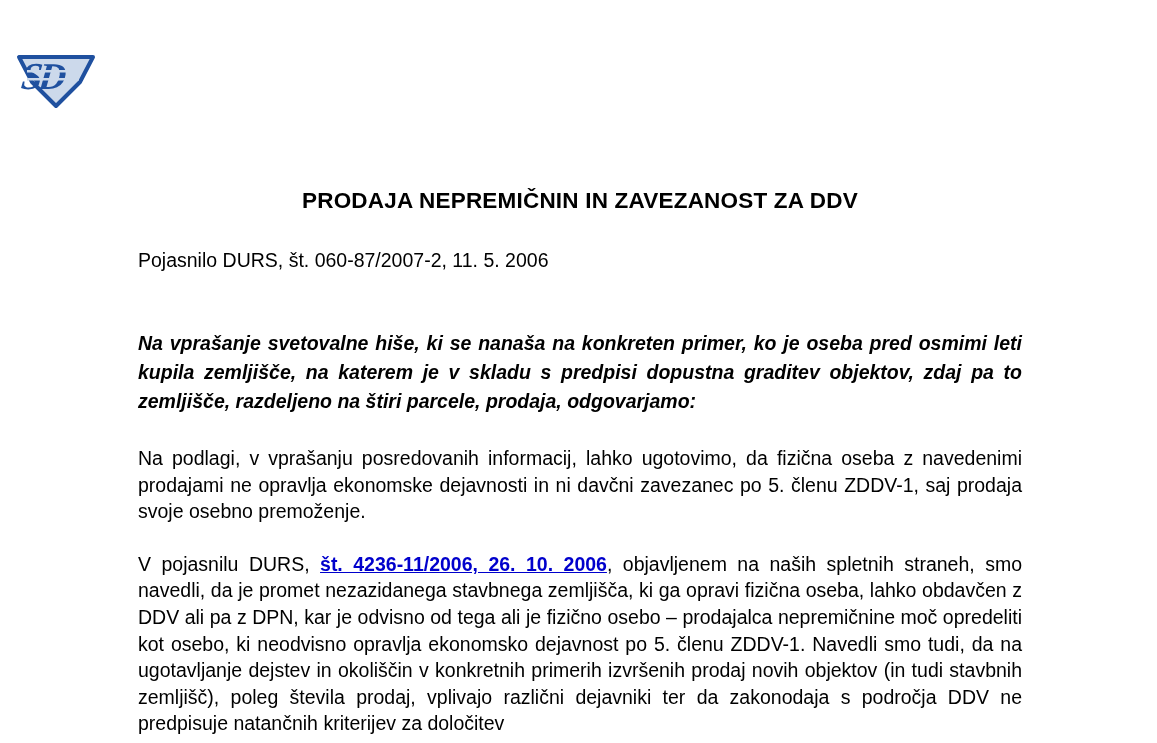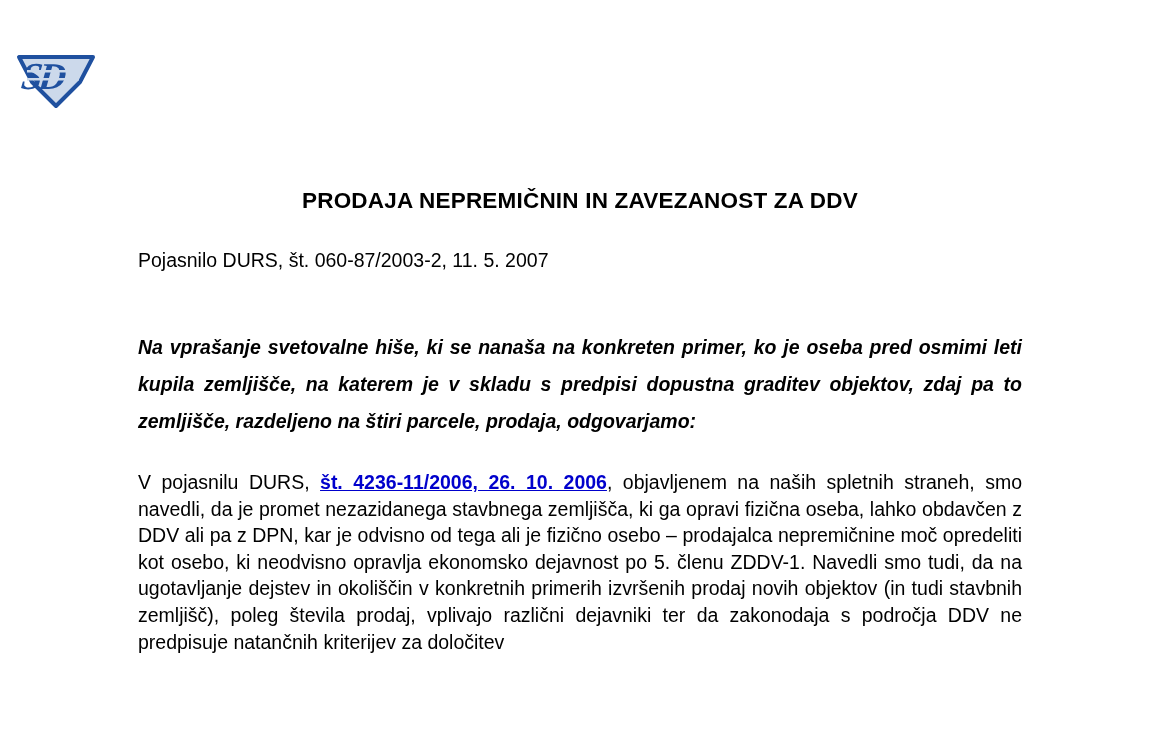--- a/index.html
+++ b/index.html
@@ -36,21 +36,21 @@
   }
   .reference {
     font-size: 19.5px;
     line-height: 27px;
     margin: 0 0 55px 0;
   }
   .question {
     font-size: 19.5px;
     font-weight: bold;
     font-style: italic;
-    line-height: 37px;
+    line-height: 29px;
     text-align: justify;
     margin: 0 0 29px 0;
   }
   .body-para {
     font-size: 19.5px;
     line-height: 26.6px;
     text-align: justify;
     margin: 0 0 26px 0;
   }
   .body-para:last-child { margin-bottom: 16px; }
@@ -72,21 +72,22 @@
       <text x="12" y="45" font-family="Liberation Serif, serif" font-size="38" font-style="italic" font-weight="bold" fill="#1f509f" letter-spacing="-4" transform="skewX(-6)">SD</text>
       <rect x="14" y="26" width="52" height="2.5" fill="#ccd9eb"></rect>
       <rect x="14" y="34" width="52" height="2.5" fill="#ccd9eb"></rect>
     </svg>
   </div>
 
   <div class="content">
 
     <h1 class="title">PRODAJA NEPREMIČNIN IN ZAVEZANOST ZA DDV</h1>
 
-    <p class="reference">Pojasnilo DURS, št. 060-87/2003-2, 11. 5. 2007</p>
+    <p class="reference">Pojasnilo DURS, št. 060-87/2007-2, 11. 5. 2006</p>
 
     <p class="question">Na vprašanje svetovalne hiše, ki se nanaša na konkreten primer, ko je oseba pred osmimi leti kupila zemljišče, na katerem je v skladu s predpisi dopustna graditev objektov, zdaj pa to zemljišče, razdeljeno na štiri parcele, prodaja, odgovarjamo:</p>
 
+    <p class="body-para">Na podlagi, v vprašanju posredovanih informacij, lahko ugotovimo, da fizična oseba z navedenimi prodajami ne opravlja ekonomske dejavnosti in ni davčni zavezanec po 5. členu ZDDV-1, saj prodaja svoje osebno premoženje.</p>
 
     <p class="body-para"><span>V pojasnilu DURS, </span><a class="doc-link" href="#">št. 4236-11/2006, 26. 10. 2006</a><span>, objavljenem na naših spletnih straneh, smo navedli, da je promet nezazidanega stavbnega zemljišča, ki ga opravi fizična oseba, lahko obdavčen z DDV ali pa z DPN, kar je odvisno od tega ali je fizično osebo – prodajalca nepremičnine moč opredeliti kot osebo, ki neodvisno opravlja ekonomsko dejavnost po 5. členu ZDDV-1. Navedli smo tudi, da na ugotavljanje dejstev in okoliščin v konkretnih primerih izvršenih prodaj novih objektov (in tudi stavbnih zemljišč), poleg števila prodaj, vplivajo različni dejavniki ter da zakonodaja s področja DDV ne predpisuje natančnih kriterijev za določitev</span></p>
 
   </div>
 </div>
 
 </body></html>

